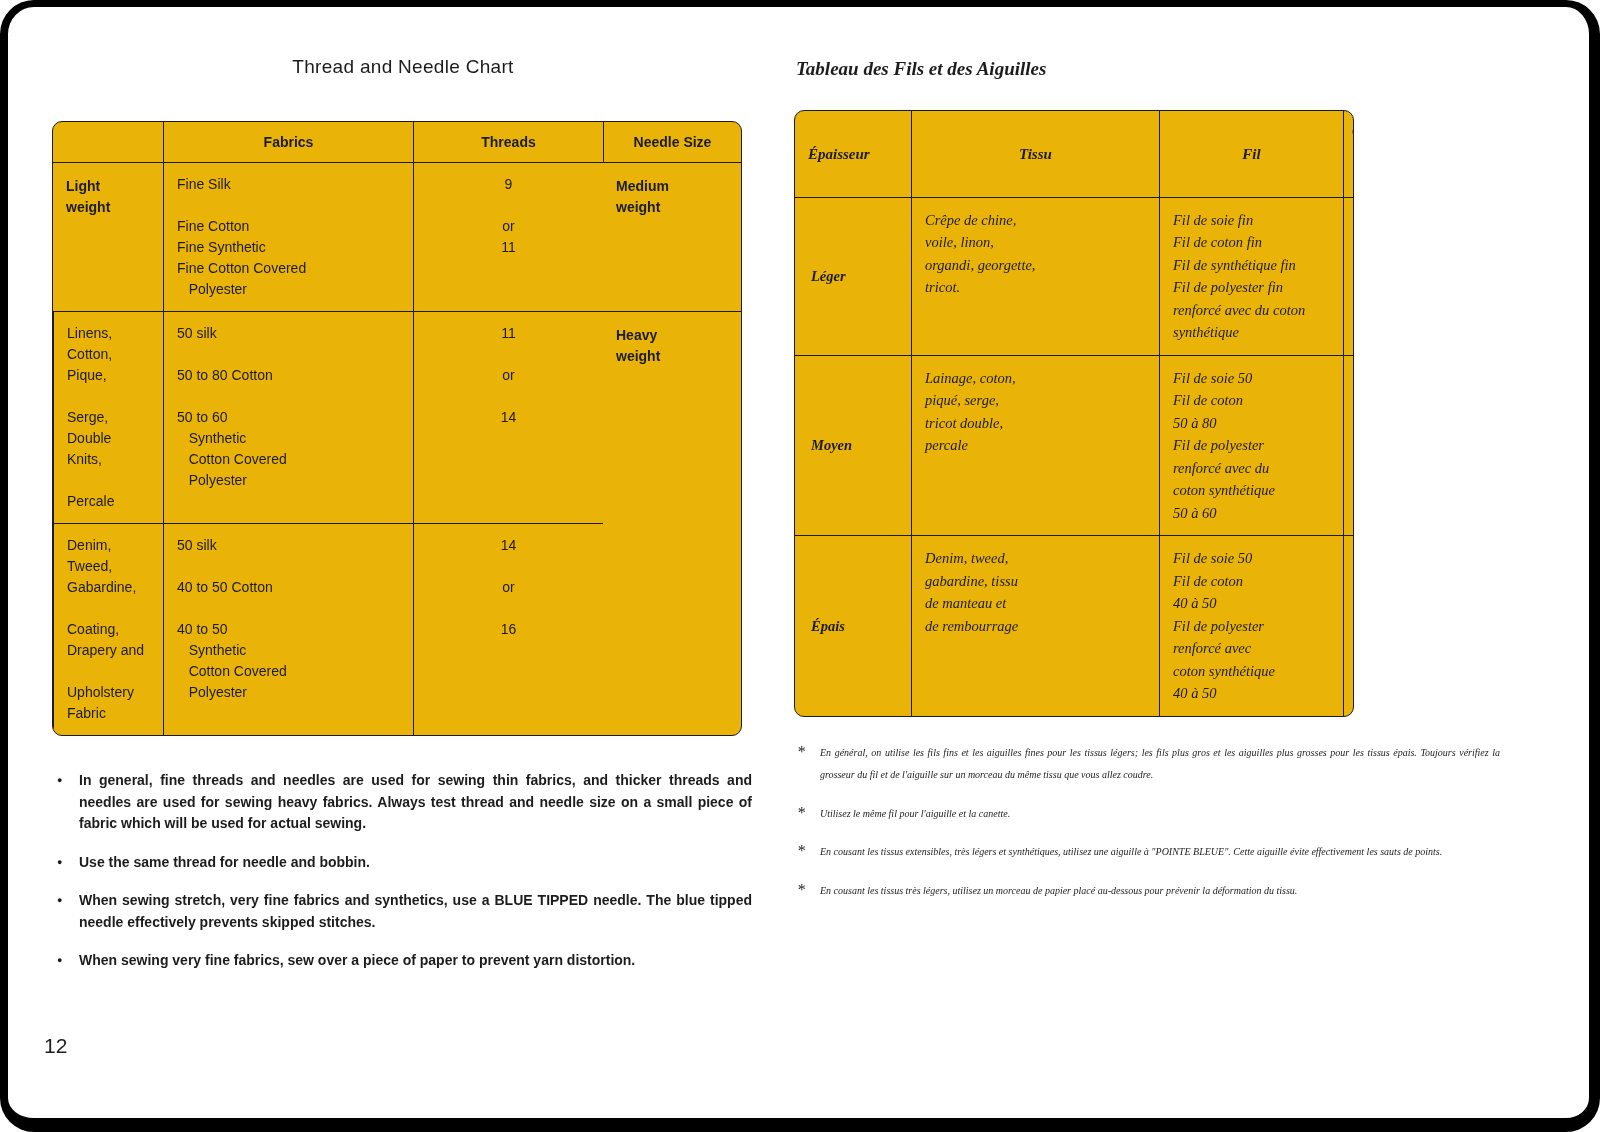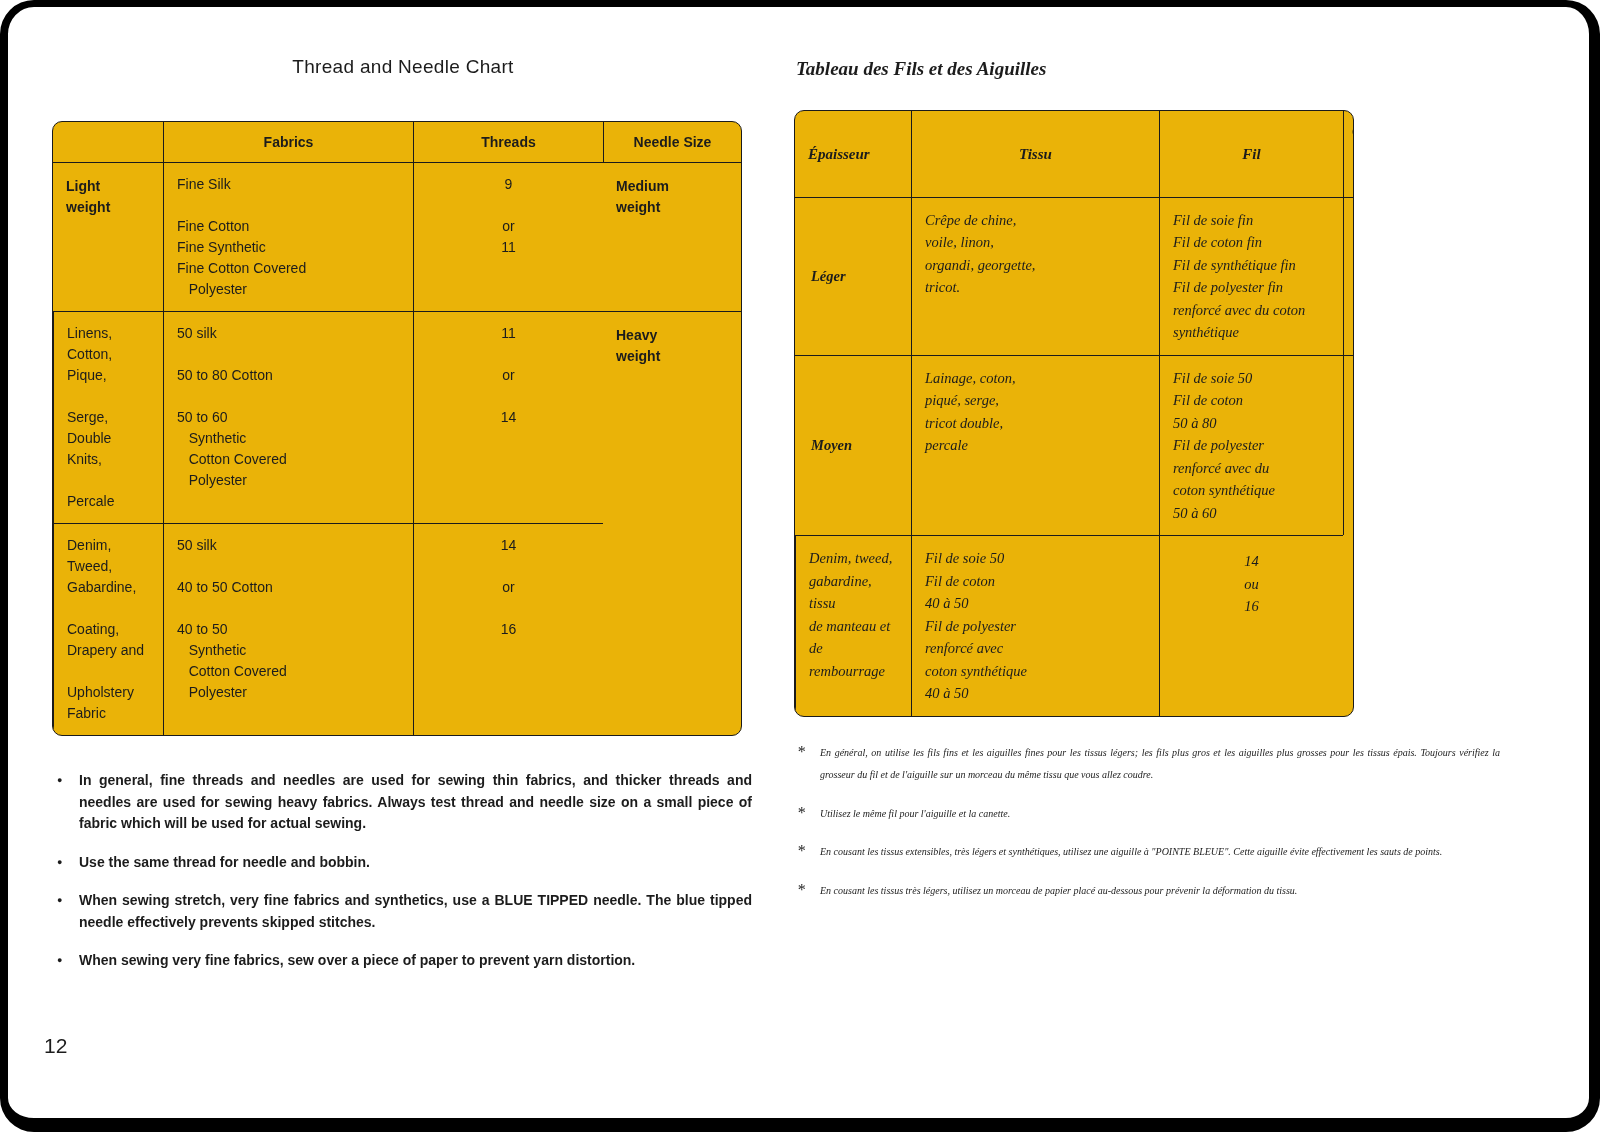--- a/index.html
+++ b/index.html
@@ -217,20 +217,21 @@
 Fil de coton
 50 à 80
 Fil de polyester
 renforcé avec du
 coton synthétique
 50 à 60</div>
     <div class="cell bt bl fcell fneedle">11
 ou
 14</div>
 
+    <div class="cell bt fcell fweight">Épais</div>
     <div class="cell bt bl fcell">Denim, tweed,
 gabardine, tissu
 de manteau et
 de rembourrage</div>
     <div class="cell bt bl fcell">Fil de soie 50
 Fil de coton
 40 à 50
 Fil de polyester
 renforcé avec
 coton synthétique

